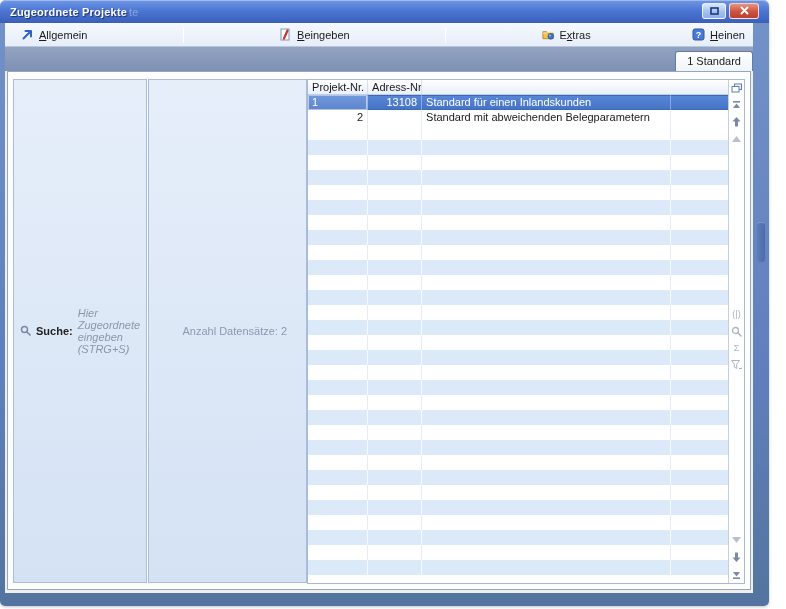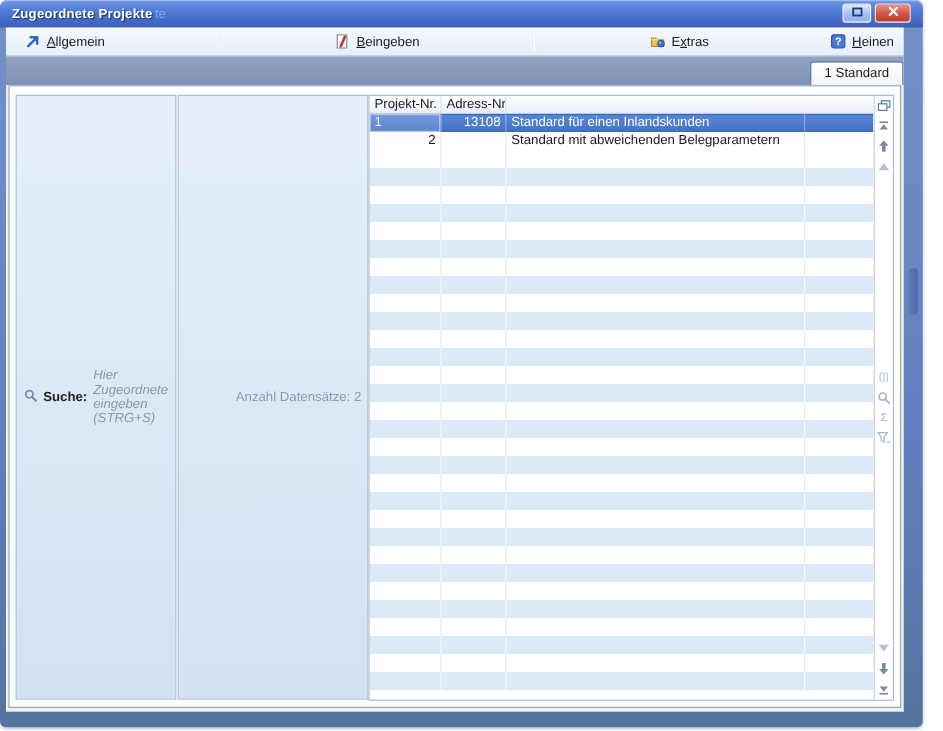--- a/index.html
+++ b/index.html
@@ -56,21 +56,21 @@
            display:flex; flex-direction:row; padding:7px 5px 5px 5px; }
 
   
   .searchrow { flex:0 0 17px; display:flex; gap:1px; margin-bottom:1px; }
   .searchbox { flex:1; display:flex; align-items:center; gap:5px; padding:0 6px;
                background:linear-gradient(180deg,#e6eefa,#d4e2f4);
                border:1px solid #a9bedd; }
   .searchbox .lbl { font-weight:bold; color:#222; }
   .searchbox .ph { font-style:italic; color:#8d96a8; }
   .countbox { flex:0 0 159px; display:flex; align-items:center; justify-content:flex-end;
-              padding-right:5px; color:#8d98ae;
+              padding-right:19px; color:#8d98ae;
               background:linear-gradient(180deg,#e6eefa,#d4e2f4);
               border:1px solid #a9bedd; }
 
   
   .gridwrap { flex:1; display:flex; border:1px solid #a9b9d2; background:#ffffff; overflow:hidden; }
   .grid { flex:1; display:flex; flex-direction:column; overflow:hidden; }
   .thead { flex:0 0 15px; display:flex;
            background:linear-gradient(180deg,#ffffff,#e9f0fa);
            border-bottom:1px solid #bfd0e6; }
   .hcell { padding:0 4px; line-height:14px; white-space:nowrap; overflow:hidden;

